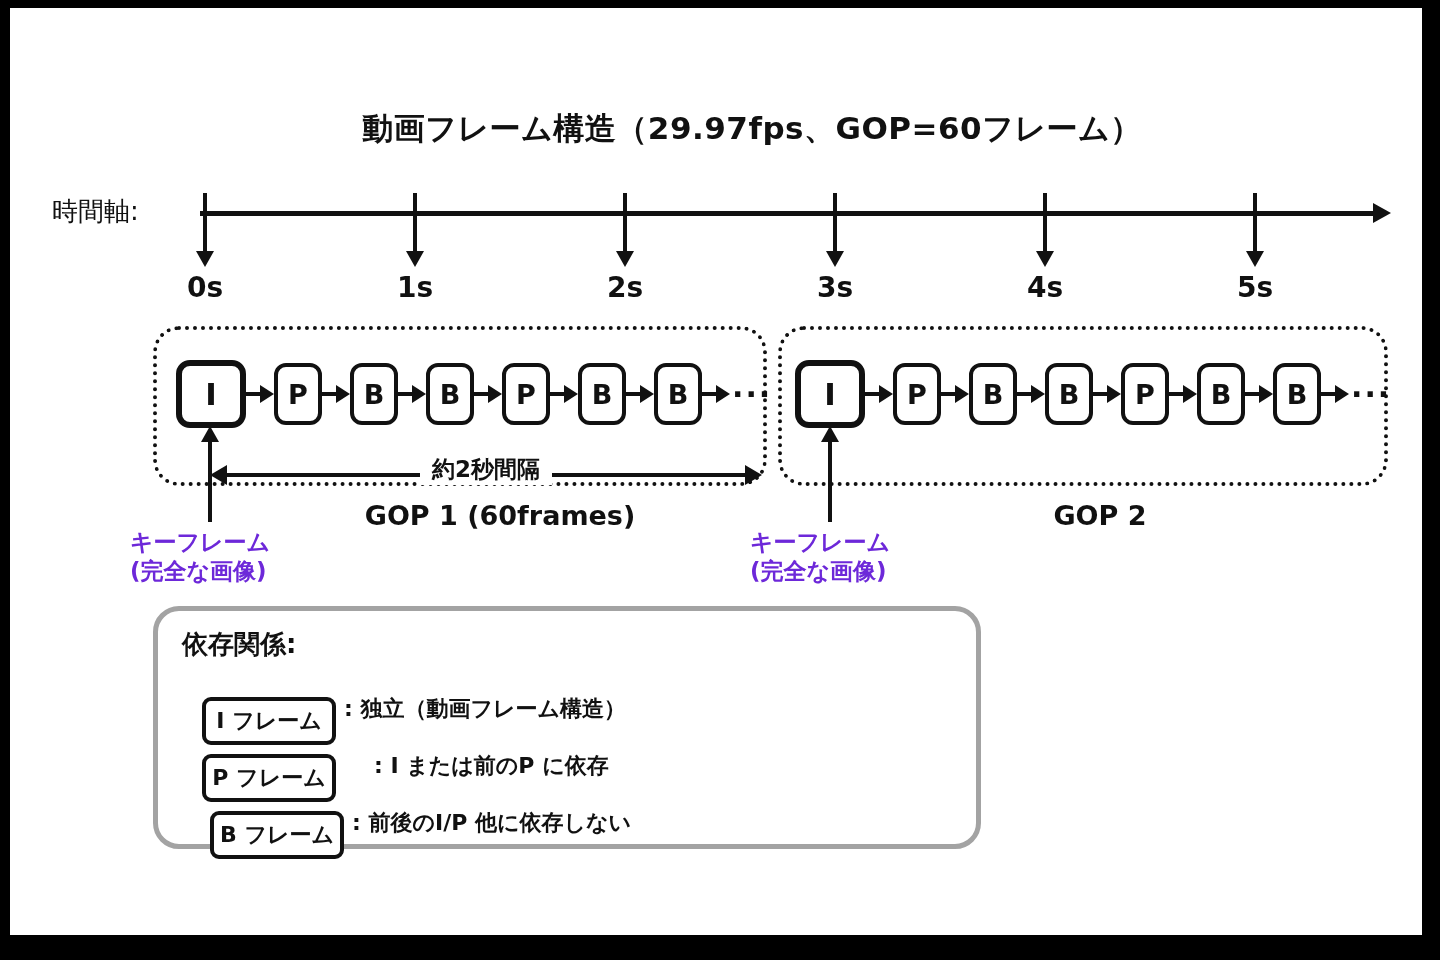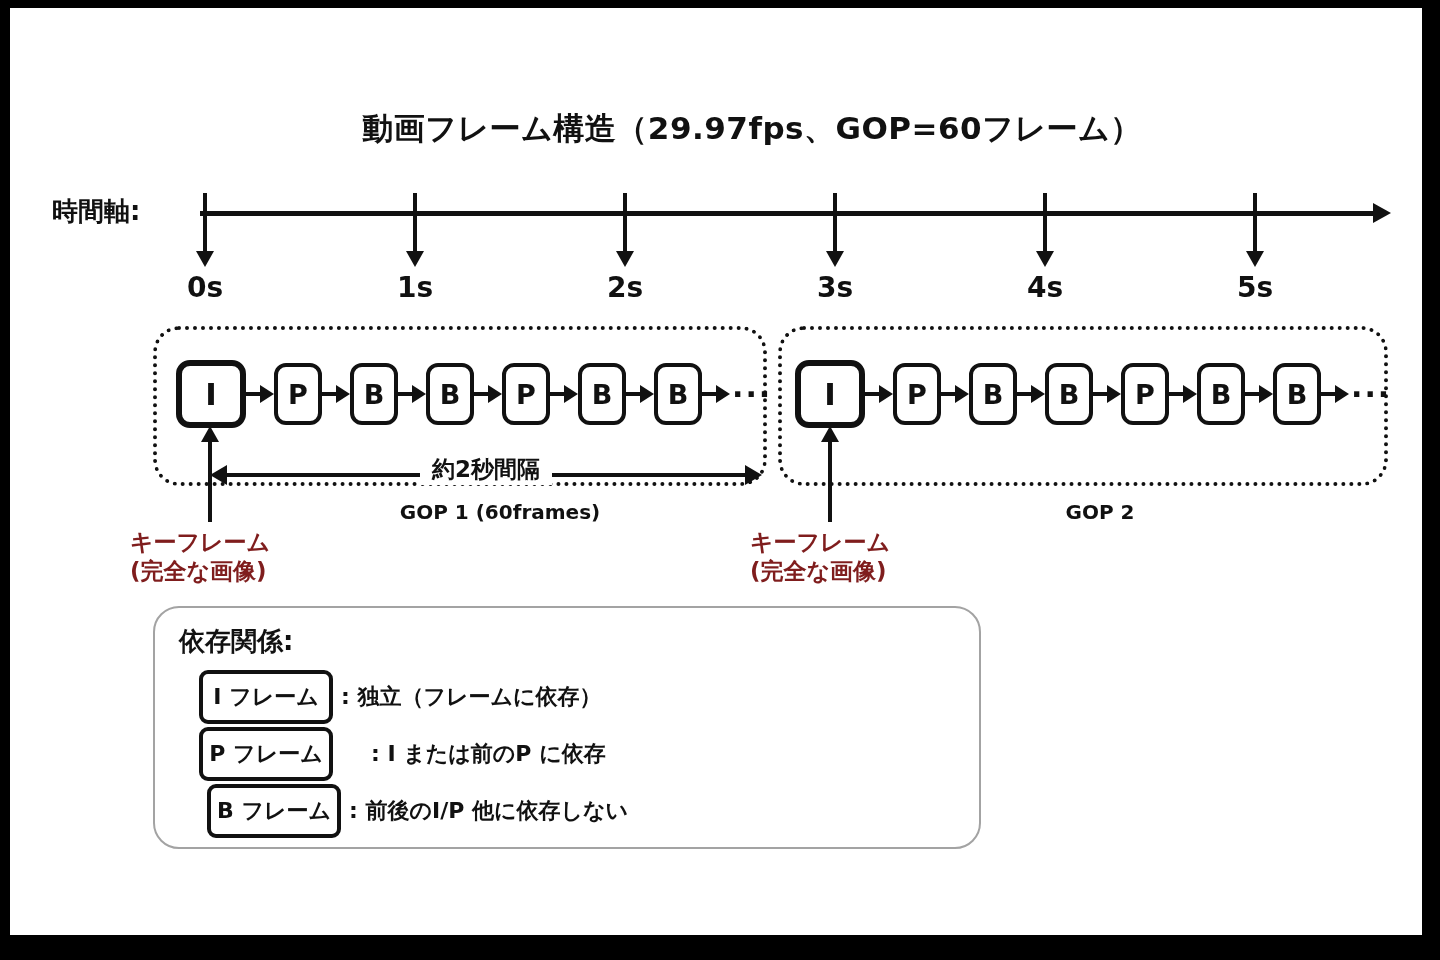--- a/index.html
+++ b/index.html
@@ -43,21 +43,21 @@
     white-space: nowrap;
     padding-left: 36px;
   }
 
   
   #timeline-label {
     position: absolute;
     left: 42px;
     top: 186px;
     font-size: 26px;
-    font-weight: bold;
+    font-weight: normal;
     color: #111;
     white-space: nowrap;
   }
   #axis-line {
     position: absolute;
     left: 190px;
     top: 203px;
     width: 1180px;
     height: 5px;
     background: #111;
@@ -242,46 +242,46 @@
     position: absolute;
     width: 0; height: 0;
     border-left: 9px solid transparent;
     border-right: 9px solid transparent;
     border-bottom: 16px solid #111;
   }
   .kf-text {
     position: absolute;
     font-size: 23px;
     font-weight: bold;
-    color: #7f1d1d;
+    color: #6d28d9;
     line-height: 1.28;
     white-space: nowrap;
   }
 
   
   .gop-caption {
     position: absolute;
     top: 492px;
     text-align: center;
-    font-size: 20px;
+    font-size: 27px;
     font-weight: bold;
     color: #111;
     white-space: nowrap;
   }
   #gop1-caption { left: 290px; width: 400px; }
   #gop2-caption { left: 900px; width: 380px; }
 
   
   #legend {
     position: absolute;
     left: 143px;
     top: 598px;
     width: 828px;
     height: 243px;
-    border: 2px solid #a3a3a3;
+    border: 5px solid #a3a3a3;
     border-radius: 26px;
     box-sizing: border-box;
     background: #fff;
   }
   #legend-title {
     position: absolute;
     left: 24px;
     top: 16px;
     font-size: 26px;
     font-weight: bold;
@@ -293,31 +293,32 @@
     display: flex;
     align-items: center;
     white-space: nowrap;
   }
   #legend-row-0 { top: 62px; }
   #legend-row-1 { top: 119px; gap: 30px; }
   #legend-row-2 { top: 176px; padding-left: 8px; }
   .legend-chip {
     box-sizing: border-box;
     min-width: 134px;
-    height: 54px;
+    height: 48px;
     display: flex;
     align-items: center;
     justify-content: center;
     border: 4px solid #111;
     border-radius: 9px;
     background: #fff;
     font-size: 22px;
     font-weight: bold;
     color: #111;
     padding: 0 6px;
+    margin-top: 24px;
   }
   .legend-desc {
     margin-left: 8px;
     font-size: 22px;
     font-weight: bold;
     color: #111;
   }
 </style>
 </head>
 <body>
@@ -424,21 +425,21 @@
     <div class="kf-text" style="left:740px; top:520px;">
       <div>キーフレーム</div>
       <div>(完全な画像)</div>
     </div>
 
     <div id="legend">
       <div id="legend-title">依存関係:</div>
 
       <div class="legend-row" id="legend-row-0">
         <div class="legend-chip">I フレーム</div>
-        <div class="legend-desc">: 独立（フレームに依存）</div>
+        <div class="legend-desc">: 独立（動画フレーム構造）</div>
       </div>
 
       <div class="legend-row" id="legend-row-1">
         <div class="legend-chip">P フレーム</div>
         <div class="legend-desc">: I または前のP に依存</div>
       </div>
 
       <div class="legend-row" id="legend-row-2">
         <div class="legend-chip">B フレーム</div>
         <div class="legend-desc">: 前後のI/P 他に依存しない</div>

